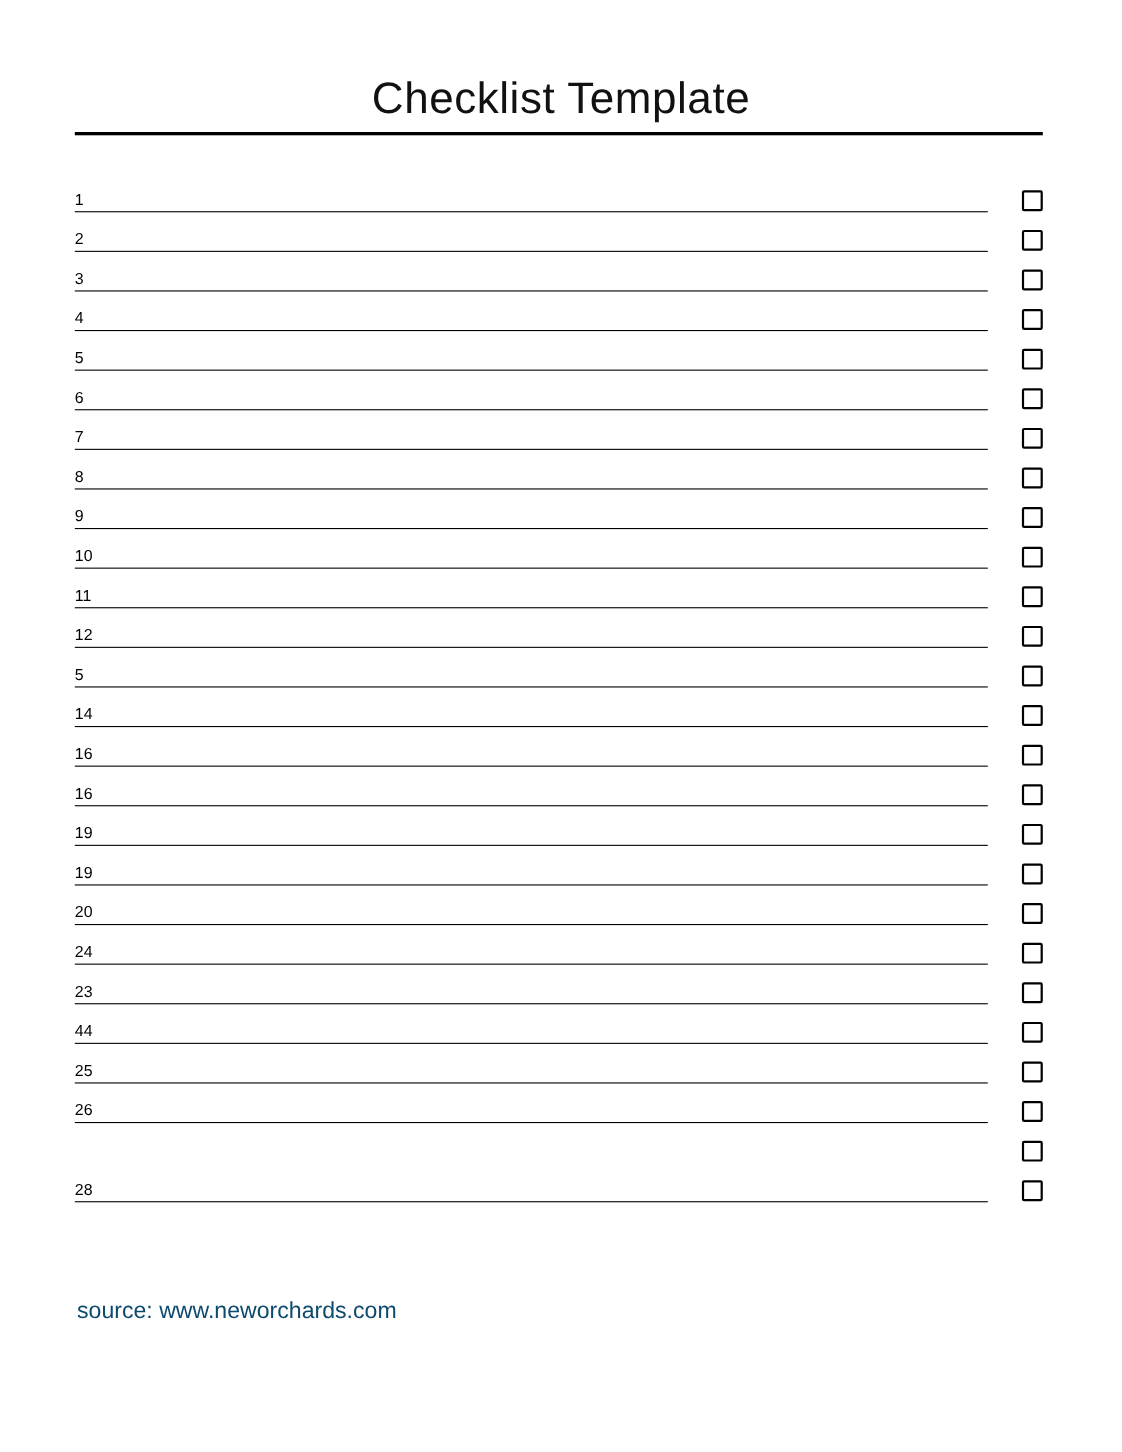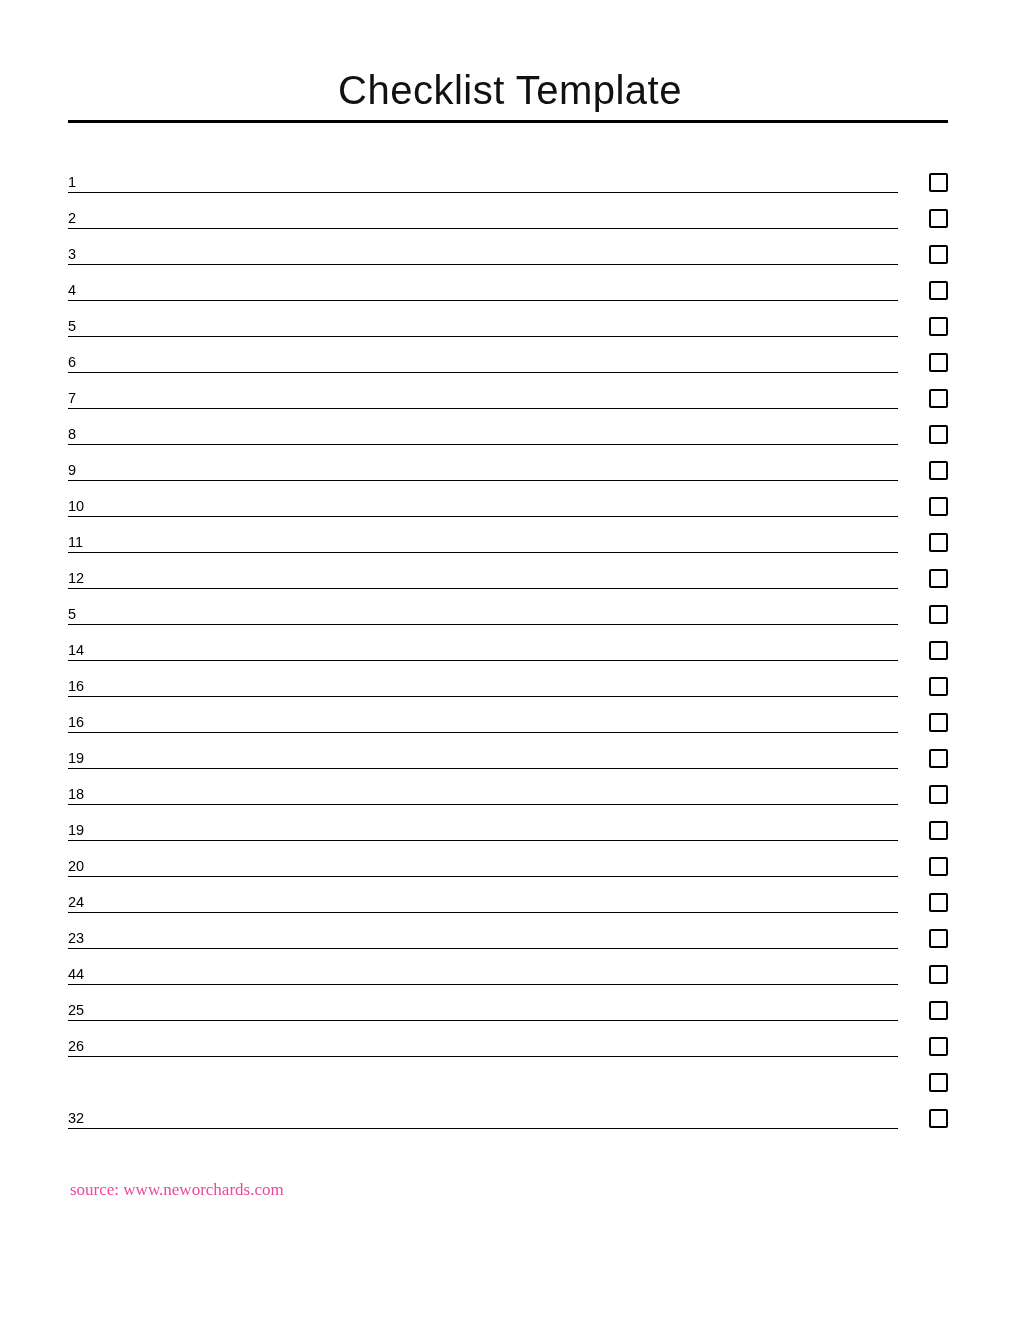--- a/index.html
+++ b/index.html
@@ -84,23 +84,22 @@
     border: 2px solid #000000;
     border-radius: 2px;
     background: #ffffff;
     box-sizing: border-box;
     display: block;
   }
   .source {
     position: absolute;
     top: 1180px;
     left: 70px;
-    font-size: 17px;
-    color: #ec4899;
-    font-family: Liberation Serif, serif;
+    font-size: 21px;
+    color: #0c4a6e;
   }
 </style>
 </head>
 <body>
 
 <div class="page">
 
   <div class="title">Checklist Template</div>
   <div class="title-rule"></div>
 
@@ -253,29 +252,20 @@
         <div class="row-line">
           <span class="row-num">19</span>
           <span class="row-write"></span>
         </div>
         <div class="checkbox-cell">
           <span class="checkbox"></span>
         </div>
       </div>
       <div class="row">
         <div class="row-line">
-          <span class="row-num">18</span>
-          <span class="row-write"></span>
-        </div>
-        <div class="checkbox-cell">
-          <span class="checkbox"></span>
-        </div>
-      </div>
-      <div class="row">
-        <div class="row-line">
           <span class="row-num">19</span>
           <span class="row-write"></span>
         </div>
         <div class="checkbox-cell">
           <span class="checkbox"></span>
         </div>
       </div>
       <div class="row">
         <div class="row-line">
           <span class="row-num">20</span>
@@ -330,21 +320,21 @@
           <span class="checkbox"></span>
         </div>
       </div>
       <div class="row">
         <div class="checkbox-cell">
           <span class="checkbox"></span>
         </div>
       </div>
       <div class="row">
         <div class="row-line">
-          <span class="row-num">32</span>
+          <span class="row-num">28</span>
           <span class="row-write"></span>
         </div>
         <div class="checkbox-cell">
           <span class="checkbox"></span>
         </div>
       </div>
     </div>
 
   <div class="source">source: www.neworchards.com</div>
 

